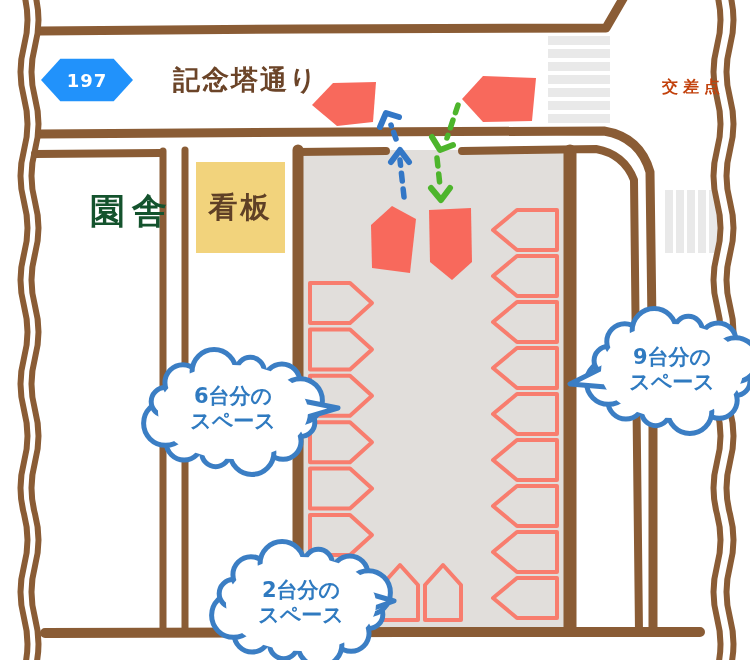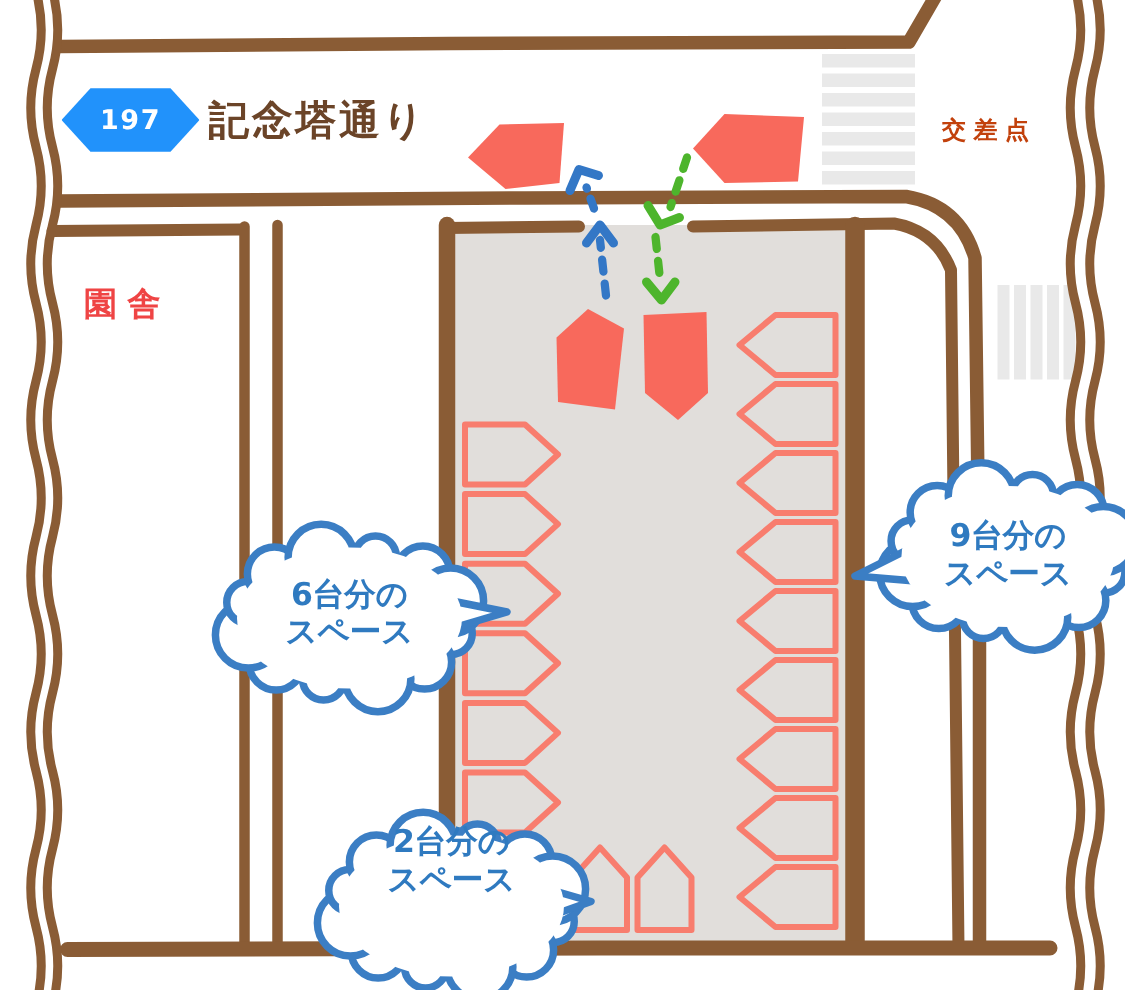--- a/index.html
+++ b/index.html
@@ -1,43 +1,43 @@
 <!DOCTYPE html>
 <html><head>
 <meta charset="utf-8">
 <style>
   html,body{margin:0;padding:0;background:#ffffff;}
   .canvas{
     position:relative;width:750px;height:660px;background:#ffffff;overflow:hidden;
     font-family:"DejaVu Sans",sans-serif;
   }
   .canvas svg{position:absolute;left:0;top:0;}
-  .label{position:absolute;font-weight:bold;white-space:nowrap;}
+  .label{position:absolute;font-weight:bold;white-space:nowrap;margin-left:34px;}
   .street-name{left:139px;top:62px;font-size:27px;color:#6b4428;letter-spacing:2px;}
   .intersection{left:628px;top:77px;font-size:16px;color:#c2410c;letter-spacing:5px;}
   .entrance{left:466px;top:162px;font-size:26px;color:#4e3422;letter-spacing:3px;font-weight:800;}
-  .school{left:56px;top:188px;font-size:22px;color:#ef4444;letter-spacing:7px;}
+  .school{left:56px;top:188px;font-size:35px;color:#14532d;letter-spacing:7px;}
   .route-badge{
     position:absolute;left:41px;top:57px;width:92px;height:46px;background:#2192fb;
     clip-path:polygon(0 50%,21% 4%,79% 4%,100% 50%,79% 96%,21% 96%);
     display:flex;align-items:center;justify-content:center;
   }
   .route-badge span{color:#ffffff;font-size:18px;font-weight:bold;letter-spacing:1px;}
   .signboard{
     position:absolute;left:196px;top:162px;width:89px;height:91px;background:#f2d37c;
     display:flex;align-items:flex-start;justify-content:center;
   }
   .signboard span{margin-top:26px;font-size:29px;font-weight:bold;color:#5f4026;letter-spacing:3px;}
   .cloud-text{
     position:absolute;width:160px;text-align:center;font-weight:800;
     color:#2f7ac0;font-size:21px;line-height:25px;
   }
   .cloud-text.c6{left:153px;top:384px;}
   .cloud-text.c9{left:592px;top:345px;}
-  .cloud-text.c2{left:221px;top:549px;}
+  .cloud-text.c2{left:221px;top:578px;}
 </style>
 </head>
 <body>
 
 <div class="canvas">
 
   <svg id="map-svg" width="750" height="660" viewBox="0 0 750 660">
 
     <rect x="300" y="150" width="271" height="480" fill="#e1dedb"></rect>
 
@@ -183,20 +183,23 @@
   </svg>
 
   <div class="route-badge">
     <span>197</span>
   </div>
 
   <div class="label street-name">記念塔通り</div>
   <div class="label intersection">交差点</div>
   <div class="label school">園舎</div>
 
+  <div class="signboard">
+    <span>看板</span>
+  </div>
 
   <div class="cloud-text c6">
     <span>6台分の</span><br>
     <span>スペース</span>
   </div>
   <div class="cloud-text c9">
     <span>9台分の</span><br>
     <span>スペース</span>
   </div>
   <div class="cloud-text c2">

